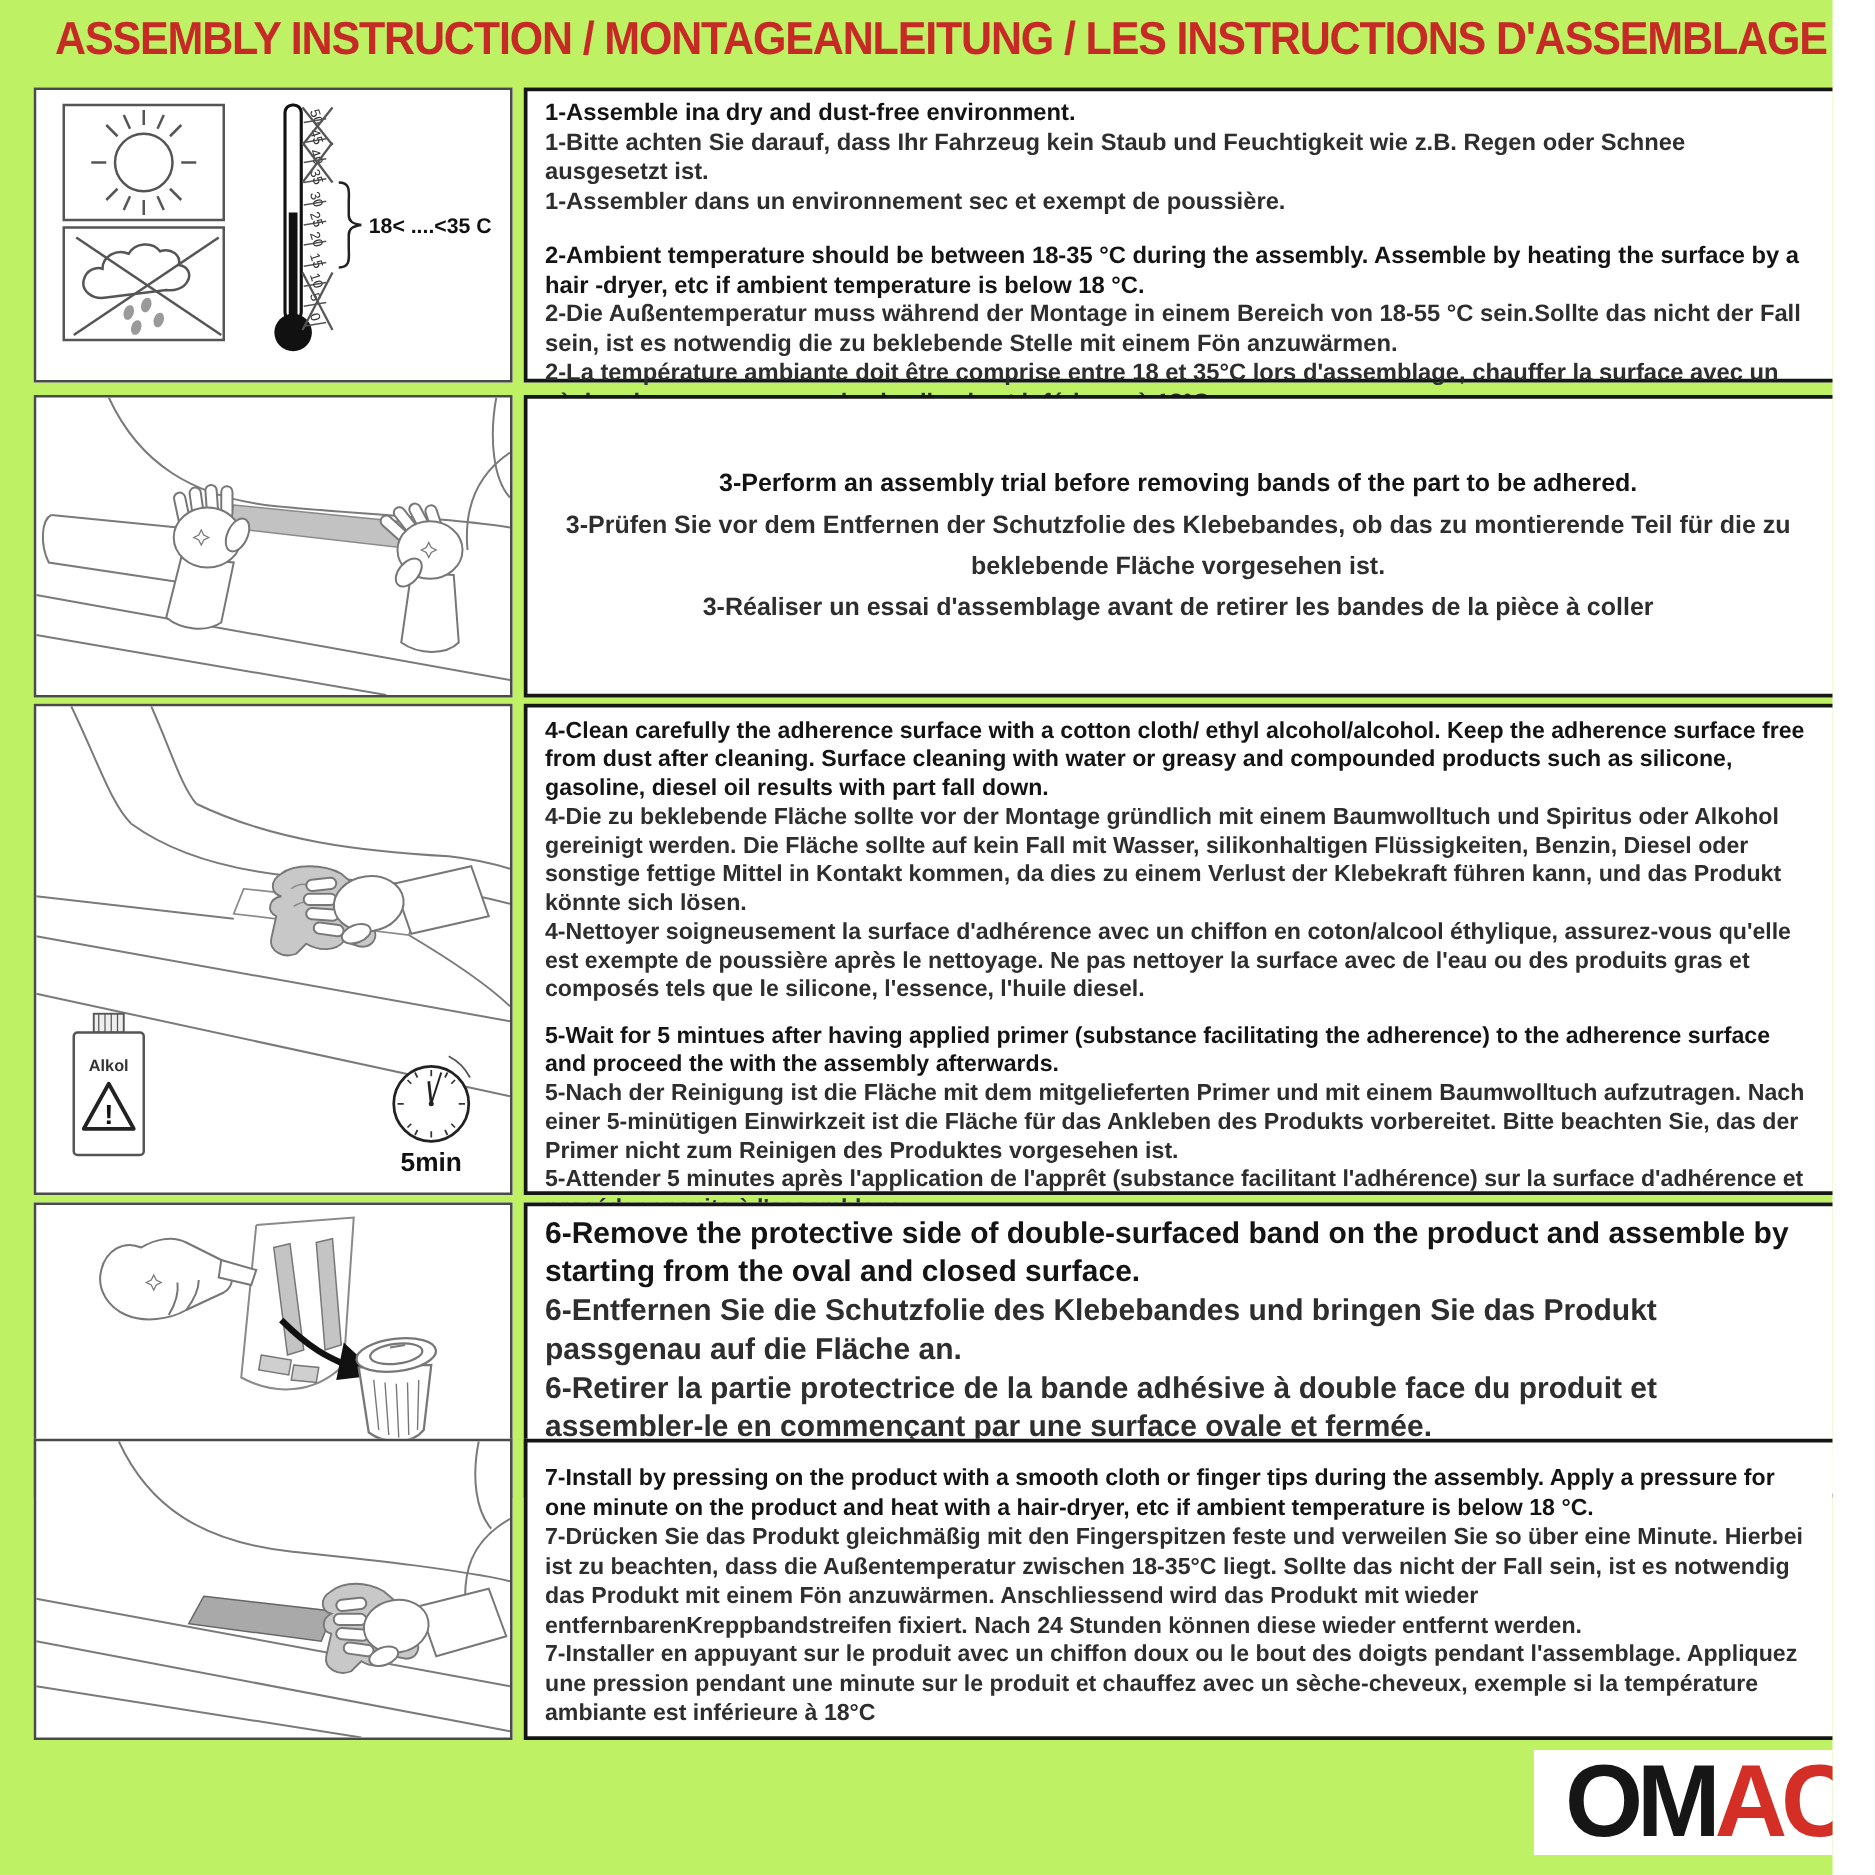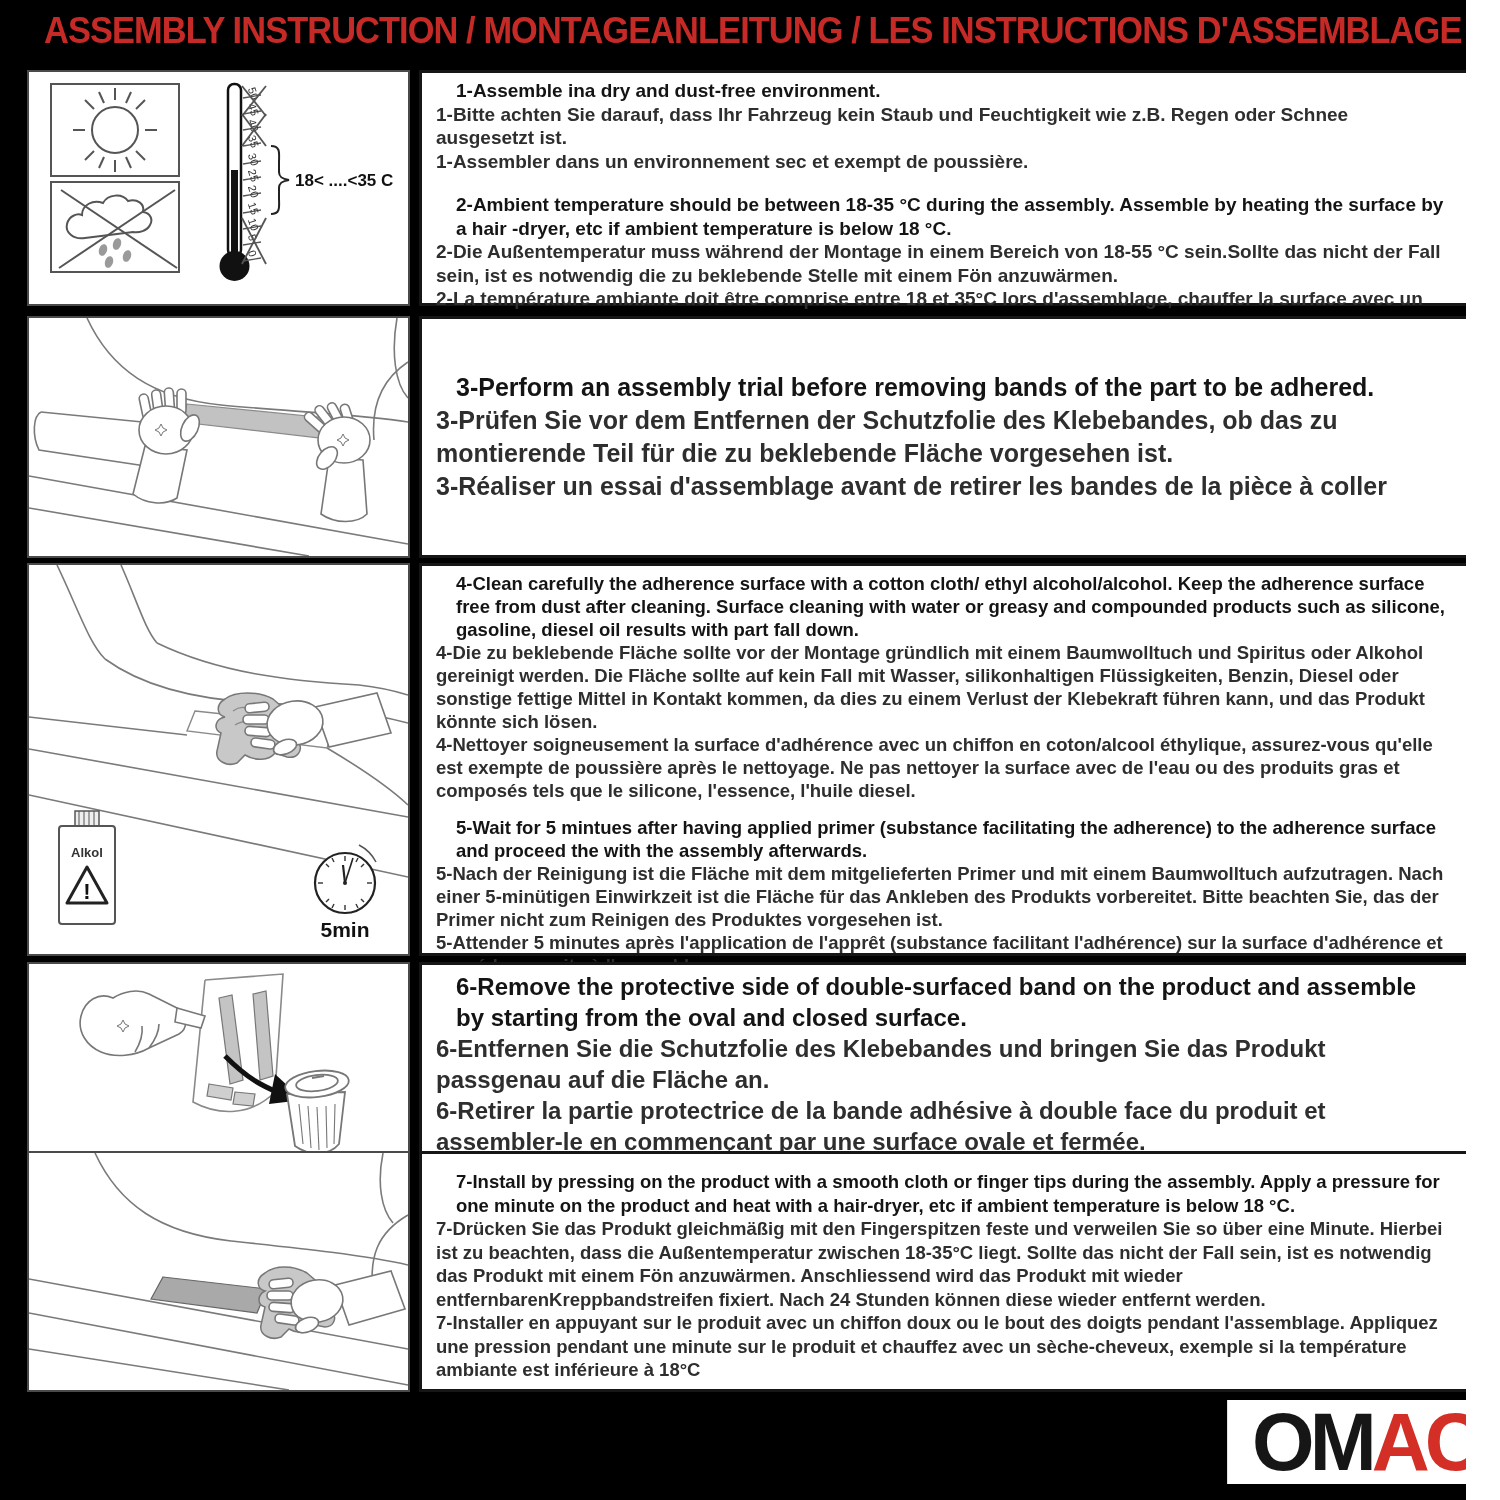--- a/index.html
+++ b/index.html
@@ -1,30 +1,30 @@
 <!DOCTYPE html>
 <html><head>
 <meta charset="utf-8">
 <style>
   html,body{margin:0;padding:0;background:#ffffff;}
-  .page{position:relative;width:1466px;height:1500px;background:#000000;overflow:hidden;
+  .page{position:relative;width:1466px;height:1500px;background:#bef264;overflow:hidden;
         font-family:"Liberation Sans", sans-serif;}
   .title{position:absolute;left:44px;top:10px;font-size:37px;font-weight:700;
          color:#C62A27;letter-spacing:-1px;white-space:nowrap;
          transform:scaleX(0.93);transform-origin:left center;}
   .figbox{position:absolute;left:27px;width:383px;border:2px solid #4a4a4a;
           background:#fff;box-sizing:border-box;}
   .textbox{position:absolute;left:419px;width:1059px;border:3px solid #161616;
            background:#fff;box-sizing:border-box;padding:6px 26px 4px 14px;}
   .r1{top:70px;height:236px;} .r2{top:316px;height:242px;} .r3{top:563px;height:393px;}
   .r4{top:962px;height:236px;} .r5{top:1151px;height:241px;}
   .p{margin:0;color:#2e2e2e;font-weight:700;}
-  .b{color:#141414;font-weight:700;margin-left:20px;}
+  .b{color:#141414;font-weight:700;}
   .s1 .p{font-size:19px;line-height:23.5px;}
-  .s2{padding-top:52px;} .s2 .p{font-size:25px;line-height:33px;}
+  .s2{padding-top:52px;} .s2 .p{font-size:20px;line-height:33px;text-align:center;}
   .s3 .p{font-size:18.5px;line-height:23px;}
   .s4{} .s4 .p{font-size:24px;line-height:31px;}
   .s5{padding-top:16px;} .s5 .p{font-size:18.5px;line-height:23.5px;}
   .gap{margin-top:20px;}
   .gap-sm{margin-top:14px;}
   svg{display:block;}
   .logo{position:absolute;left:1222px;top:1400px;width:256px;height:84px;background:#fff;
         display:flex;align-items:center;justify-content:flex-end;
         font-size:82px;font-weight:700;letter-spacing:-5px;line-height:84px;
         transform:scaleX(0.98);transform-origin:right center;}

